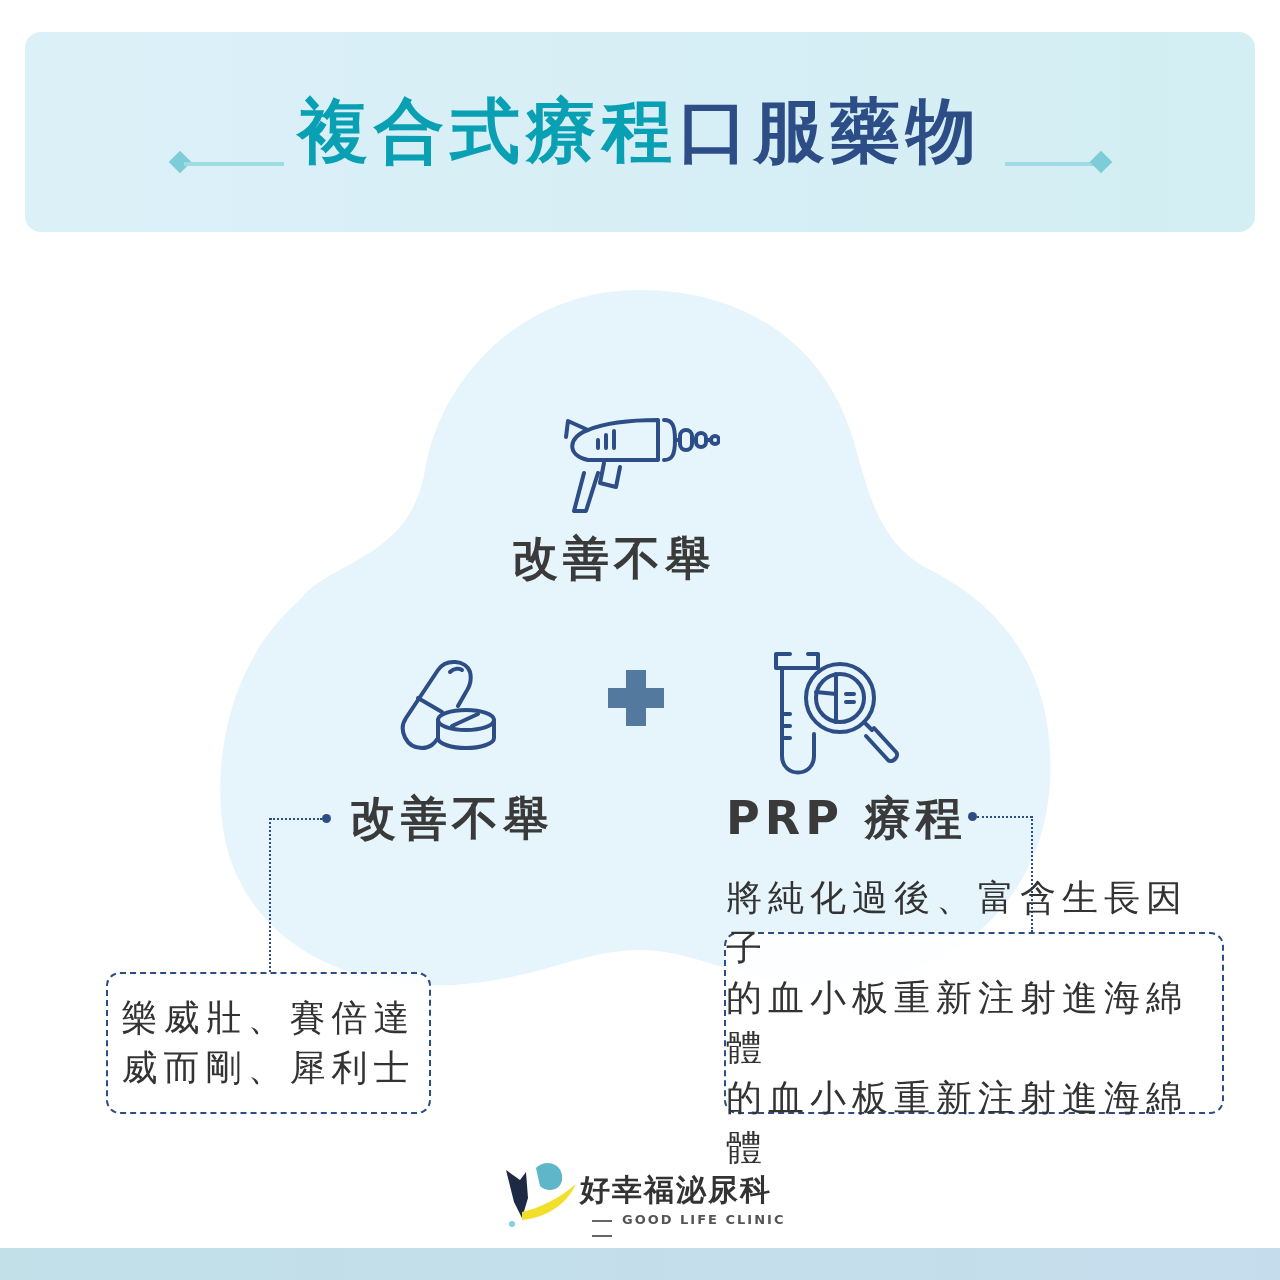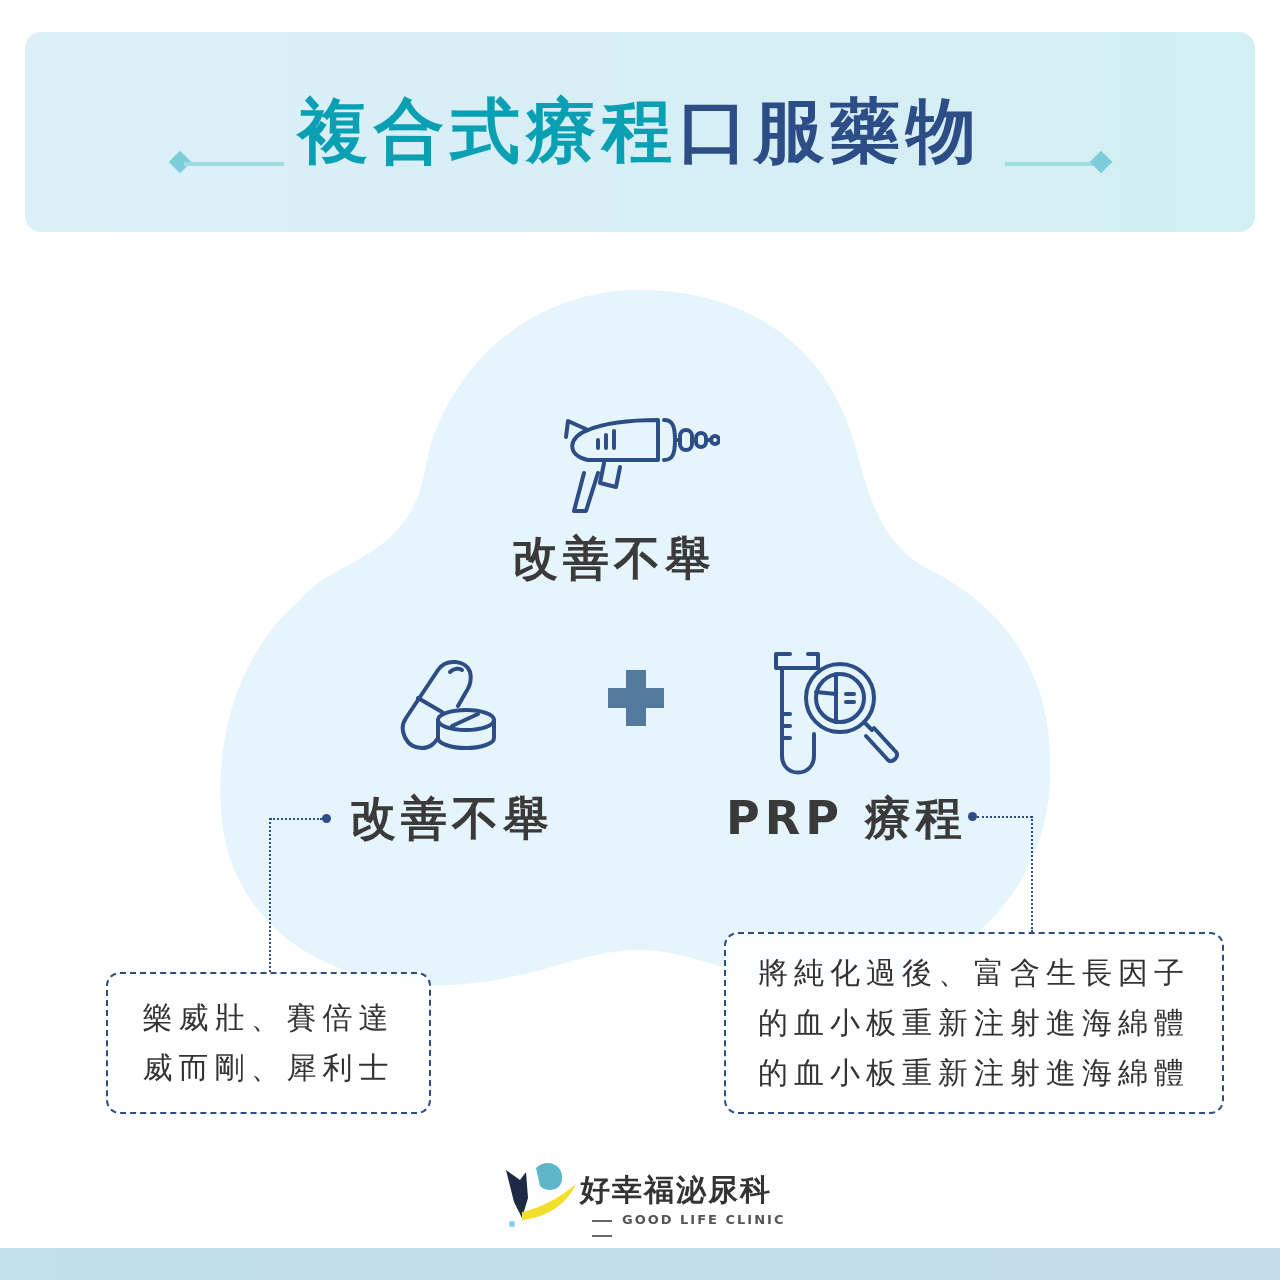--- a/index.html
+++ b/index.html
@@ -31,21 +31,21 @@
   }
   .plus-v { position: absolute; left: 626px; top: 670px; width: 20px; height: 56px; background: #53799f; }
   .plus-h { position: absolute; left: 608px; top: 688px; width: 56px; height: 20px; background: #53799f; }
 
   .dot { position: absolute; width: 9px; height: 9px; border-radius: 50%; background: #2c4d86; }
   .dash-h { position: absolute; height: 0; border-top: 2px dotted #2c4d86; }
   .dash-v { position: absolute; width: 0; border-left: 2px dotted #2c4d86; }
 
   .box {
     position: absolute; border: 2px dashed #2c4d86; border-radius: 14px; background: rgba(255,255,255,0.85);
-    color: #333; font-size: 30px; letter-spacing: 6px; line-height: 50px;
+    color: #333; font-size: 36px; letter-spacing: 6px; line-height: 50px;
     display: flex; flex-direction: column; justify-content: center; align-items: center;
   }
 
   .logo { position: absolute; left: 500px; top: 1158px; width: 290px; height: 72px; }
   .logo-name { position: absolute; left: 80px; top: 12px; font-size: 30px; color: #333; letter-spacing: 2px; font-weight: bold; }
   .logo-sub { position: absolute; left: 82px; top: 54px; font-size: 13px; color: #555; letter-spacing: 2px; font-weight: bold; }
   .logo-sub::before, .logo-sub::after { content: ""; display: inline-block; width: 20px; height: 2px; background: #666; vertical-align: middle; margin: 0 10px; }
 
   .footer-band { position: absolute; left: 0; top: 1248px; width: 1280px; height: 32px;
     background: linear-gradient(90deg, #c1e0e8 0%, #c5dcec 100%); }

